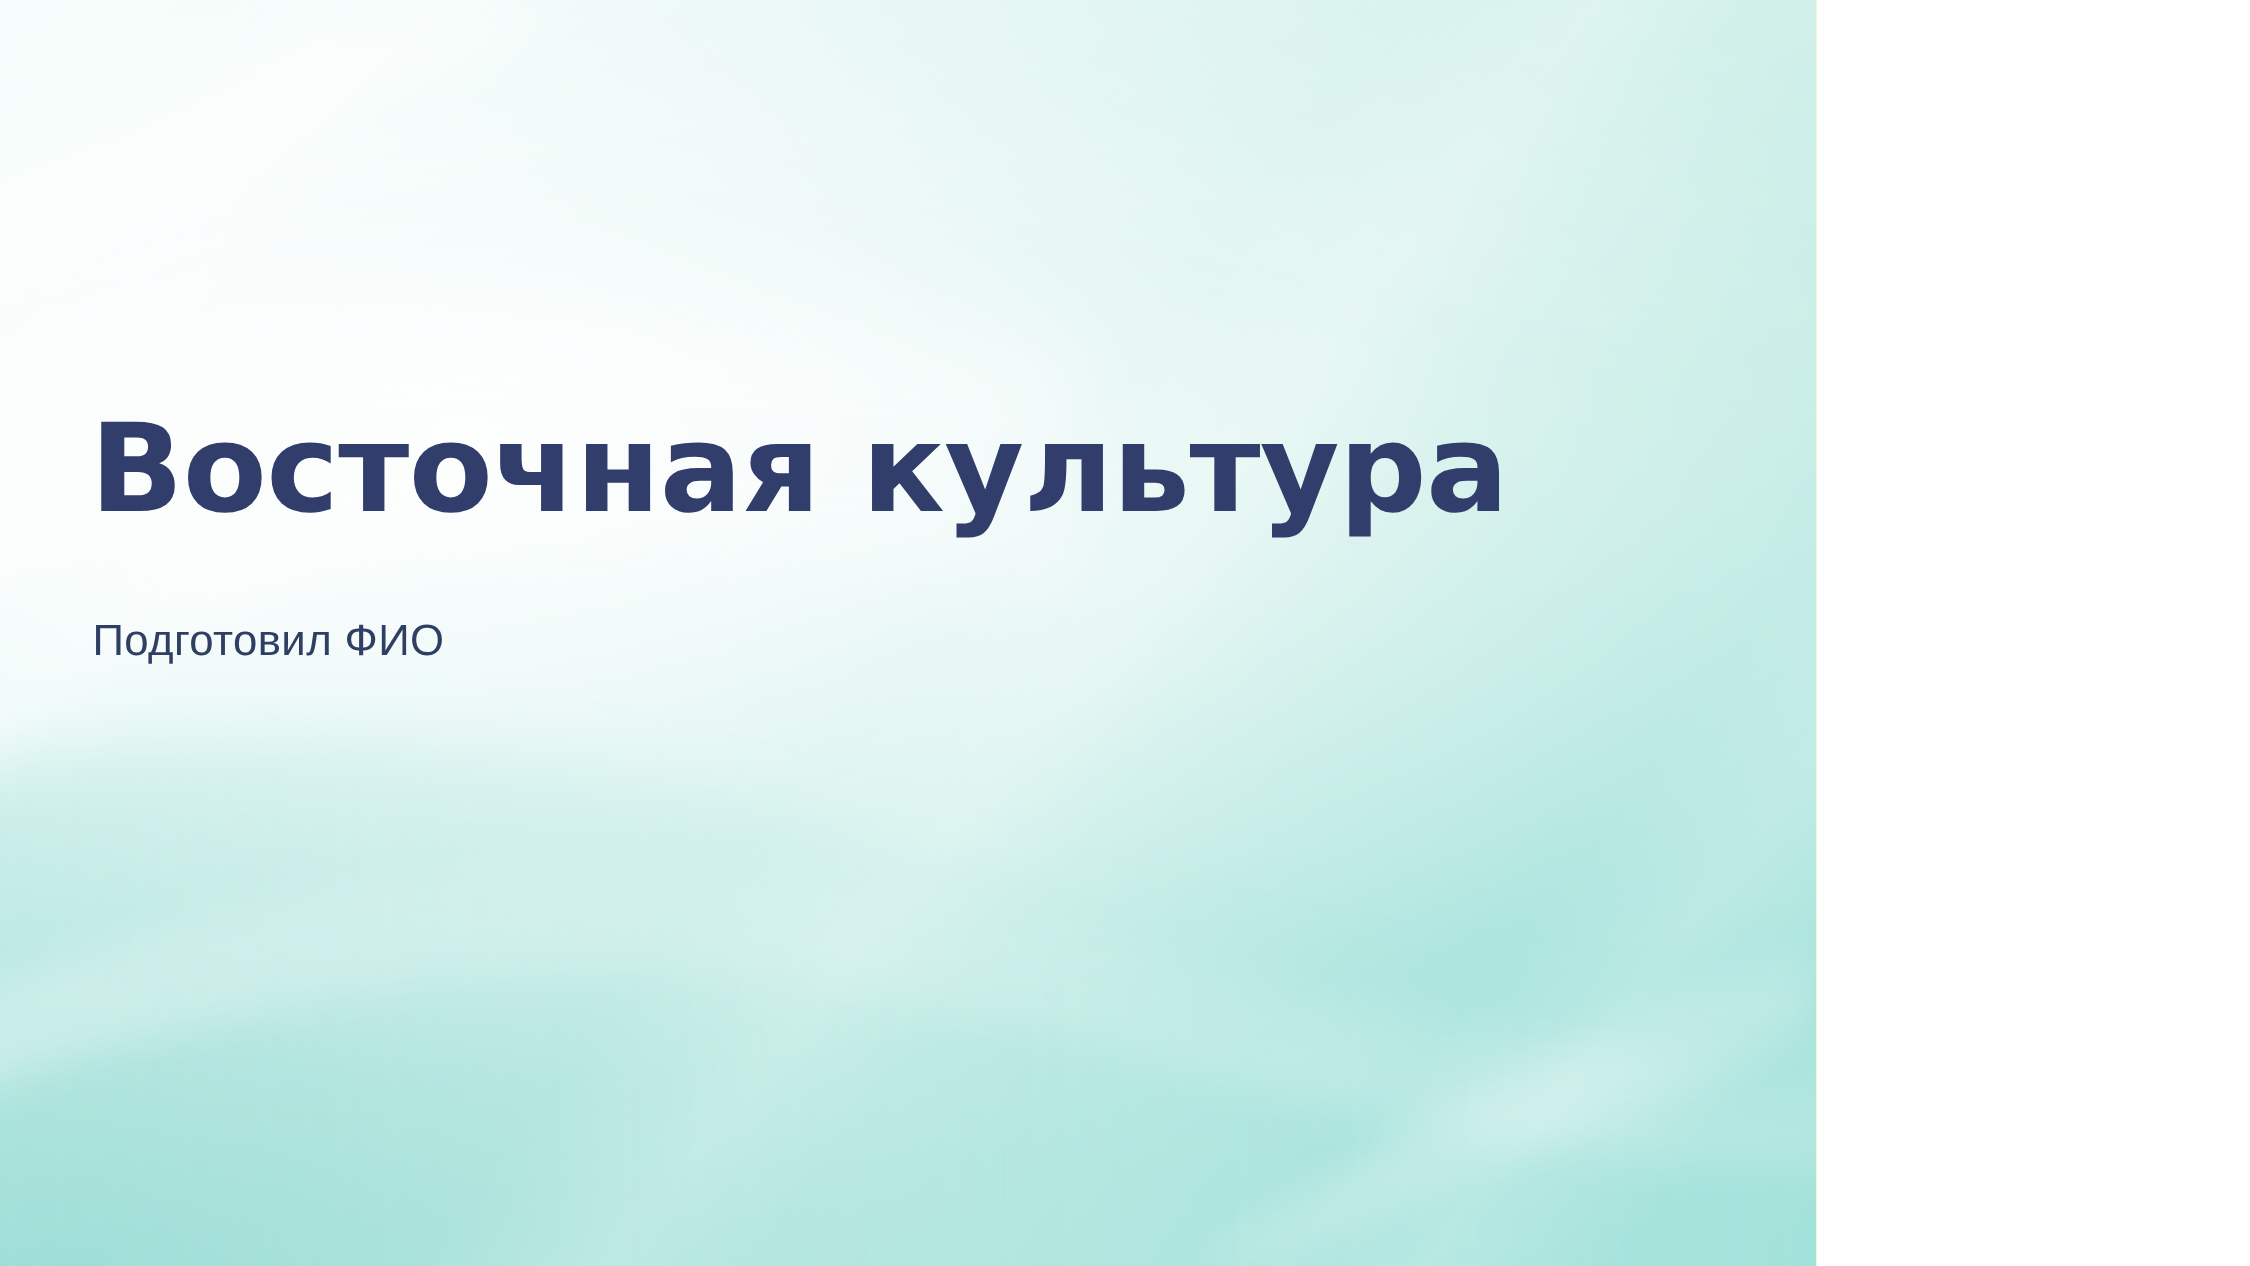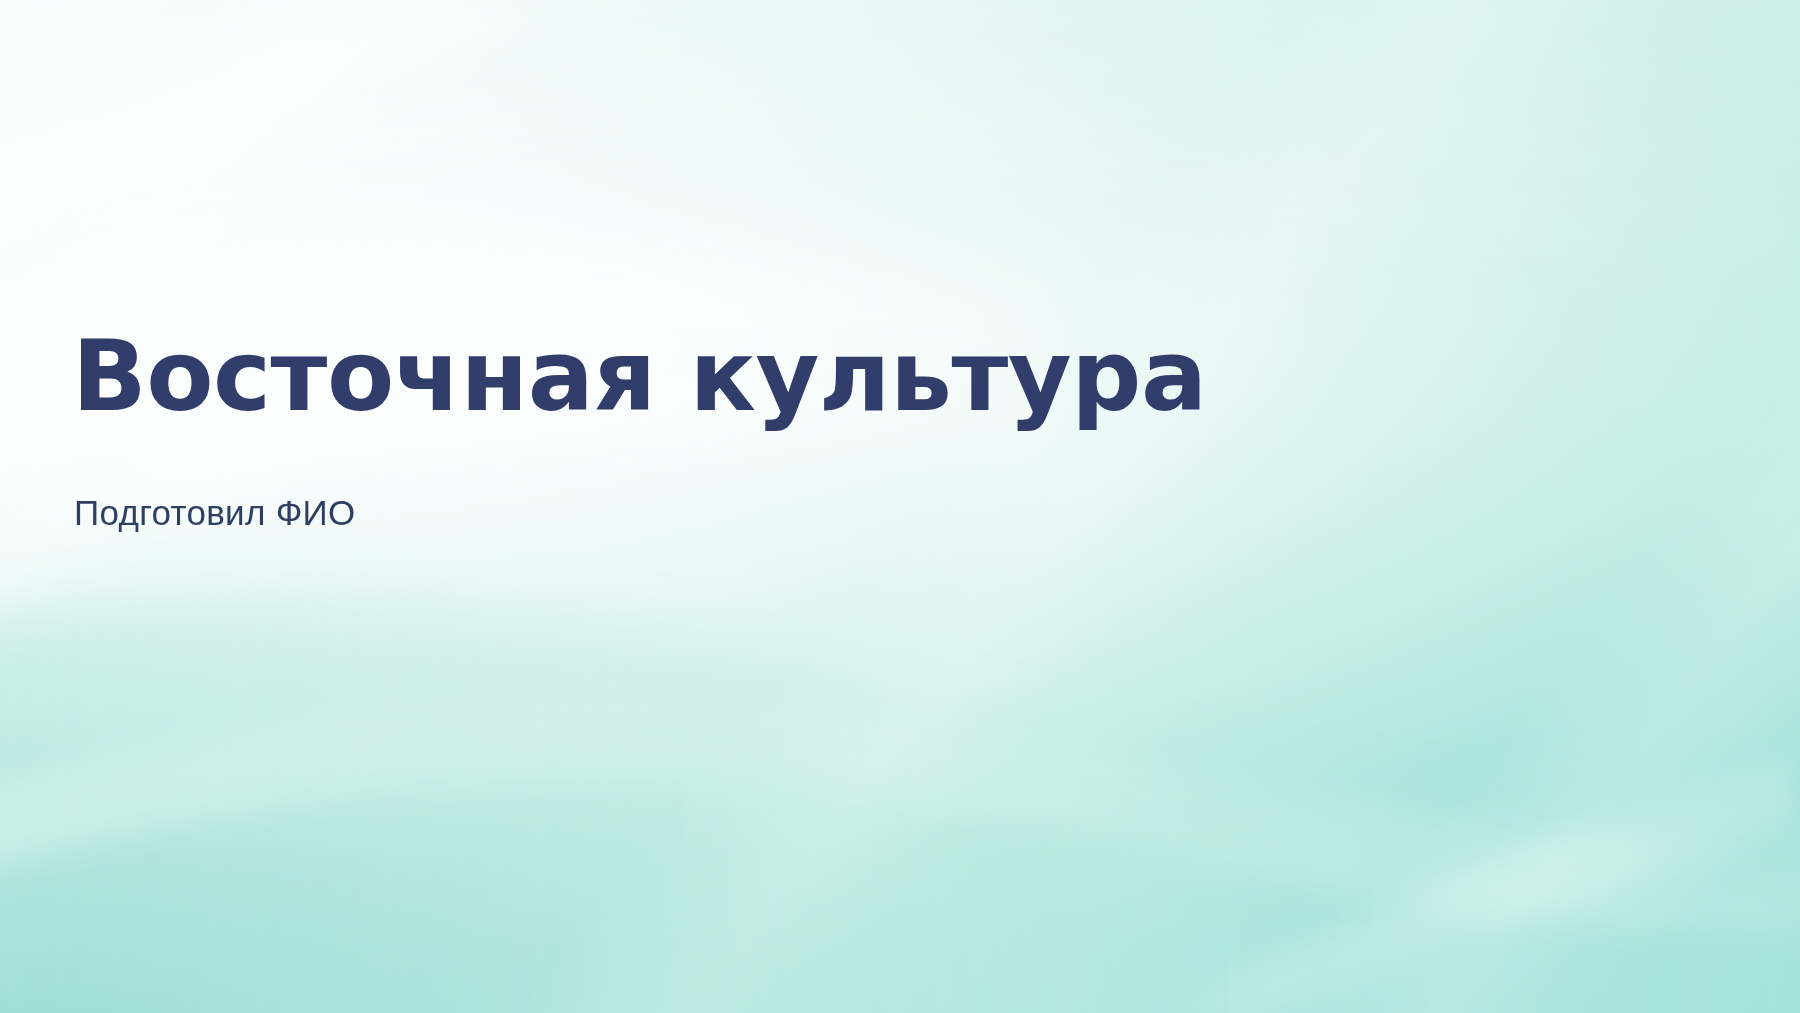--- a/index.html
+++ b/index.html
@@ -2,25 +2,26 @@
 <html><head>
 <meta charset="utf-8">
 <style>
   html, body {
     margin: 0;
     padding: 0;
     background: #ffffff;
   }
   #slide {
     position: relative;
-    width: 1800px;
+    width: 1436px;
     height: 1013px;
     overflow: hidden;
     font-family: "Liberation Sans", "DejaVu Sans", sans-serif;
     background: #bef264;
+    padding-left: 17px;
   }
 
   
   .bg-layer {
     position: absolute;
     inset: 0;
     pointer-events: none;
   }
 
   

